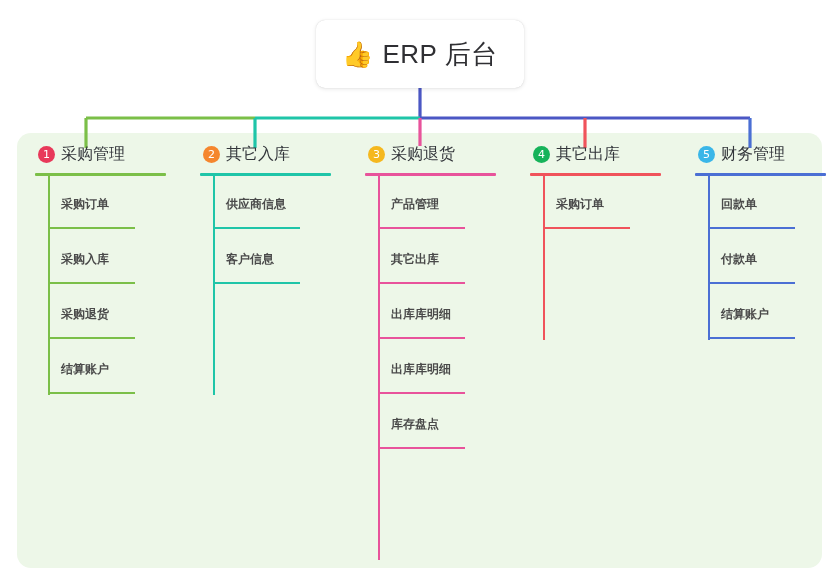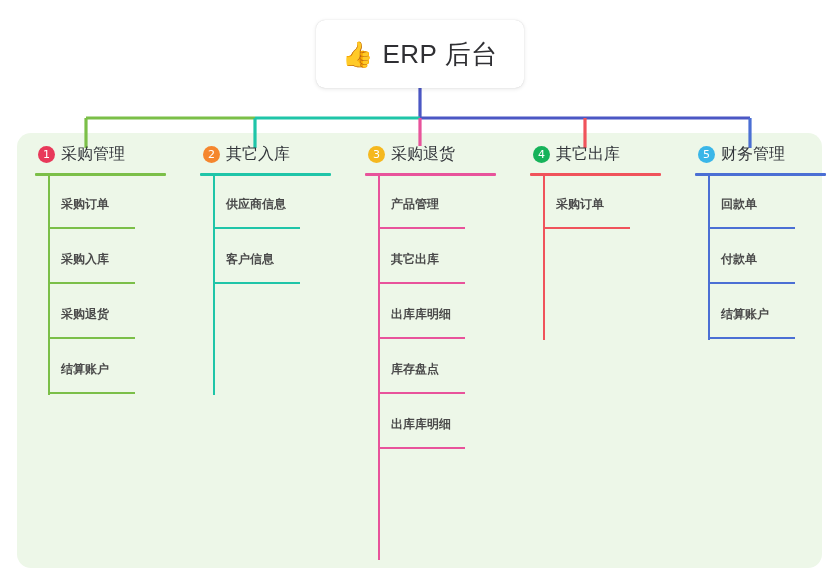--- a/index.html
+++ b/index.html
@@ -245,25 +245,25 @@
           </div>
           <div class="item">
             <span class="item-label">其它出库</span>
             <div class="item-rule" style="background: rgb(232, 83, 155);"></div>
           </div>
           <div class="item">
             <span class="item-label">出库库明细</span>
             <div class="item-rule" style="background: rgb(232, 83, 155);"></div>
           </div>
           <div class="item">
+            <span class="item-label">出库库明细</span>
+            <div class="item-rule" style="background: rgb(232, 83, 155);"></div>
+          </div>
+          <div class="item">
             <span class="item-label">库存盘点</span>
-            <div class="item-rule" style="background: rgb(232, 83, 155);"></div>
-          </div>
-          <div class="item">
-            <span class="item-label">出库库明细</span>
             <div class="item-rule" style="background: rgb(232, 83, 155);"></div>
           </div>
         </div>
       </div>
       <div class="column col-3">
         <div class="col-head">
           <span class="badge" style="background: rgb(22, 179, 90);">4</span>
           <span class="col-title">其它出库</span>
         </div>
         <div class="head-rule" style="background: rgb(240, 83, 91);"></div>

